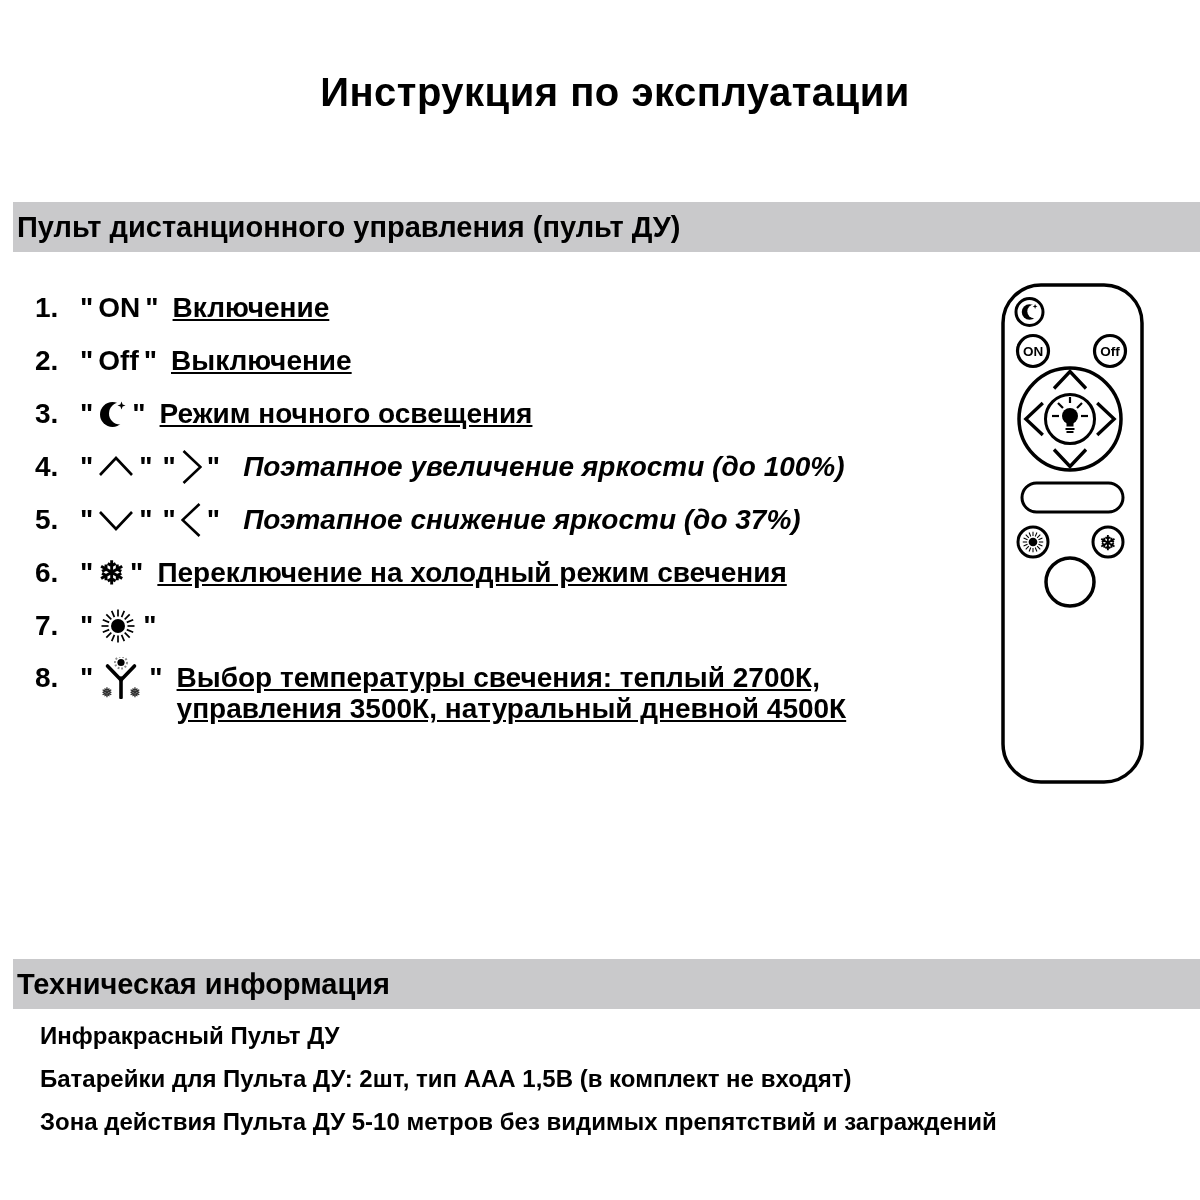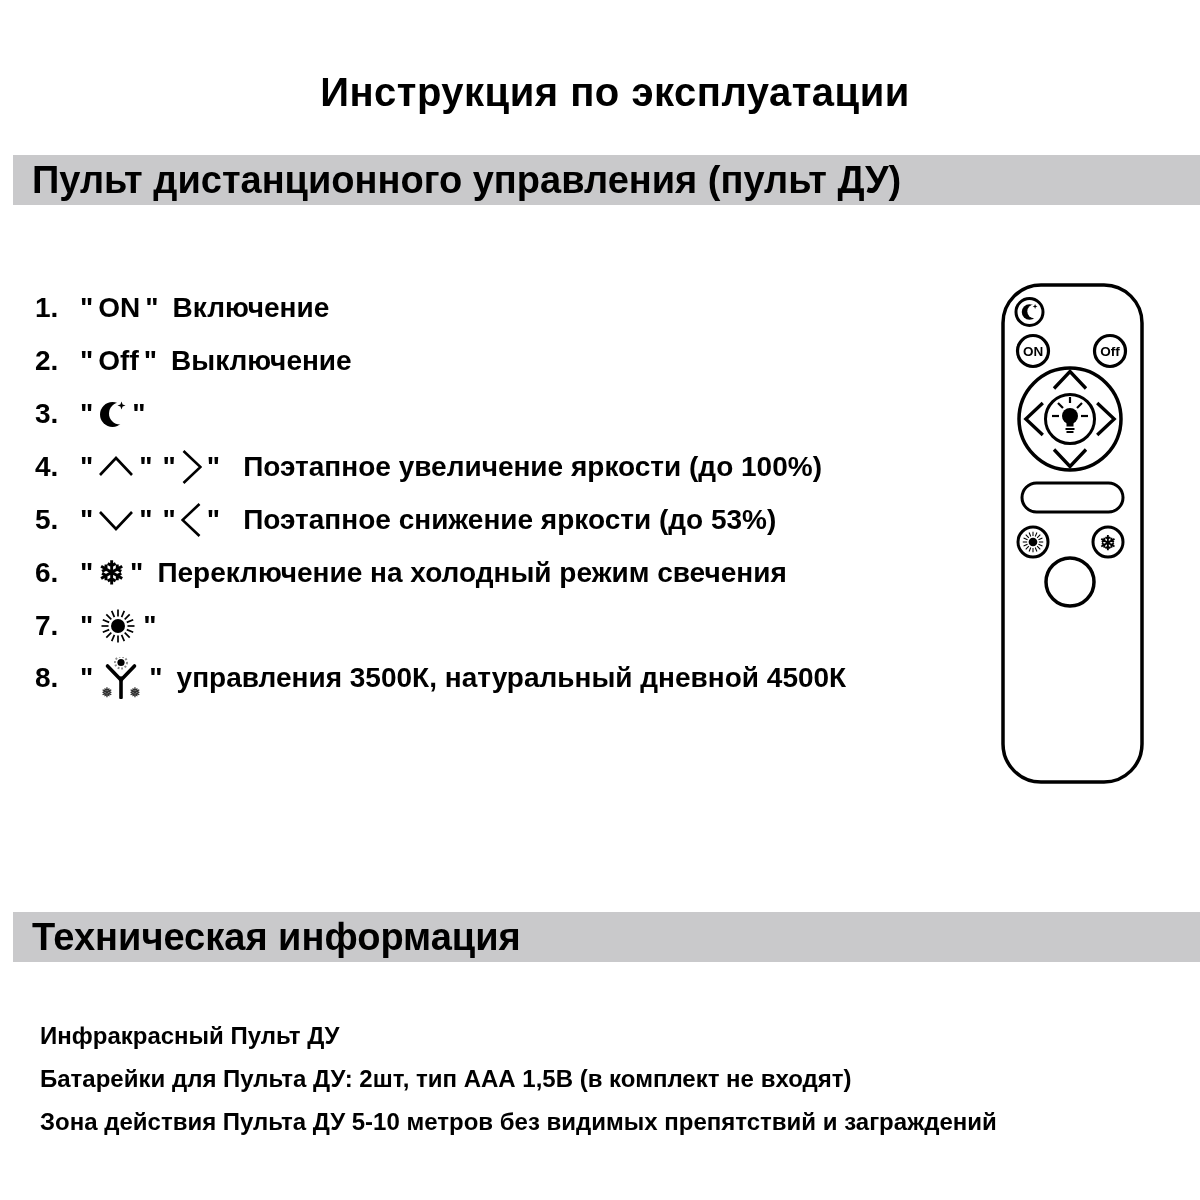--- a/index.html
+++ b/index.html
@@ -7,34 +7,35 @@
     width:1200px; height:1200px; position:relative; background:#ffffff;
     font-family:"Liberation Sans", sans-serif; font-weight:bold; color:#000;
     overflow:hidden;
   }
   .page-title {
     position:absolute; top:70px; left:15px; width:1200px; text-align:center;
     font-size:40px; line-height:44px; letter-spacing:0.5px;
   }
   .section-bar {
     position:absolute; left:13px; width:1187px; height:50px; background:#c9c9cb;
-    display:flex; align-items:center; padding-left:19px; box-sizing:border-box;
-    font-size:38px;
+    display:flex; align-items:center; padding-left:4px; box-sizing:border-box;
+    font-size:29px;
+    margin-top:47px;
   }
   #bar-remote { top:155px; }
   #bar-tech   { top:912px; }
 
   .item {
     position:absolute; left:35px; height:40px;
     display:flex; align-items:center; font-size:28px; white-space:nowrap;
   }
   .num { flex:none; width:40px; }
   .q   { margin:0 5px; }
-  .t   { margin-left:9px; }
-  .t-wide { margin-left:18px; }
+  .t   { margin-left:9px;text-decoration:underline; }
+  .t-wide { margin-left:18px;font-style:italic; }
   .icon-wrap { display:flex; align-items:center; justify-content:center; }
   .snow-glyph { font-size:32px; line-height:32px; font-weight:bold; }
 
   #item-8 { align-items:flex-start; height:auto; }
   #item-8 .num { padding-top:3px; }
   #item-8 .q { padding-top:3px; }
   #item-8 .icon-wrap { margin-top:-2px; }
   .lines2 { line-height:31px; padding-top:3px; }
 
   .remote-wrap { position:absolute; left:1001px; top:283px; width:143px; height:501px; }
@@ -107,20 +108,21 @@
 
 <div class="item" style="top:394px">
   <span class="num">3.</span>
   <span class="q">"</span>
   <span class="icon-wrap">
     <svg width="29" height="29" viewBox="-14.5 -14.5 29 29">
         <use href="#def-moon"></use>
       </svg>
   </span>
   <span class="q">"</span>
+  <span class="t">Режим ночного освещения</span>
 </div>
 
 <div class="item" style="top:447px">
   <span class="num">4.</span>
   <span class="q">"</span>
   <span class="icon-wrap">
     <svg width="36" height="22" viewBox="-18 -11 36 22">
         <use href="#def-chev" stroke="#000" stroke-width="2.6"></use>
       </svg>
   </span>
@@ -144,21 +146,21 @@
       </svg>
   </span>
   <span class="q">"</span>
   <span class="q">"</span>
   <span class="icon-wrap">
     <svg width="21" height="36" viewBox="-10.5 -18 21 36">
         <use href="#def-chev" transform="rotate(-90)" stroke="#000" stroke-width="2.6"></use>
       </svg>
   </span>
   <span class="q">"</span>
-  <span class="t-wide">Поэтапное снижение яркости (до 53%)</span>
+  <span class="t-wide">Поэтапное снижение яркости (до 37%)</span>
 </div>
 
 <div class="item" style="top:553px">
   <span class="num">6.</span>
   <span class="q">"</span>
   <span class="snow-glyph">❄</span>
   <span class="q">"</span>
   <span class="t">Переключение на холодный режим свечения</span>
 </div>
 
@@ -184,20 +186,21 @@
         <line x1="23" y1="23" x2="36.5" y2="9"></line>
       </g>
       <circle cx="23" cy="5.5" r="6" fill="none" stroke="#8a8a8a" stroke-width="2" stroke-dasharray="1.8 1.8"></circle>
       <circle cx="23" cy="5.5" r="3.6" fill="#000"></circle>
       <text x="9" y="39.5" font-size="13" text-anchor="middle" fill="#2e2e2e">❅</text>
       <text x="37" y="39.5" font-size="13" text-anchor="middle" fill="#2e2e2e">❅</text>
     </svg>
   </span>
   <span class="q">"</span>
   <span class="t lines2">
+    <div>Выбор температуры свечения: теплый 2700К,</div>
     <div>управления 3500К, натуральный дневной 4500К</div>
   </span>
 </div>
 
 <div class="remote-wrap">
   <svg width="143" height="501" viewBox="0 0 143 501">
     <rect x="2" y="2" width="139" height="497" rx="38" fill="#fff" stroke="#000" stroke-width="3.5"></rect>
 
     <g>
       <circle cx="28.5" cy="29" r="13.5" fill="#fff" stroke="#000" stroke-width="3"></circle>

